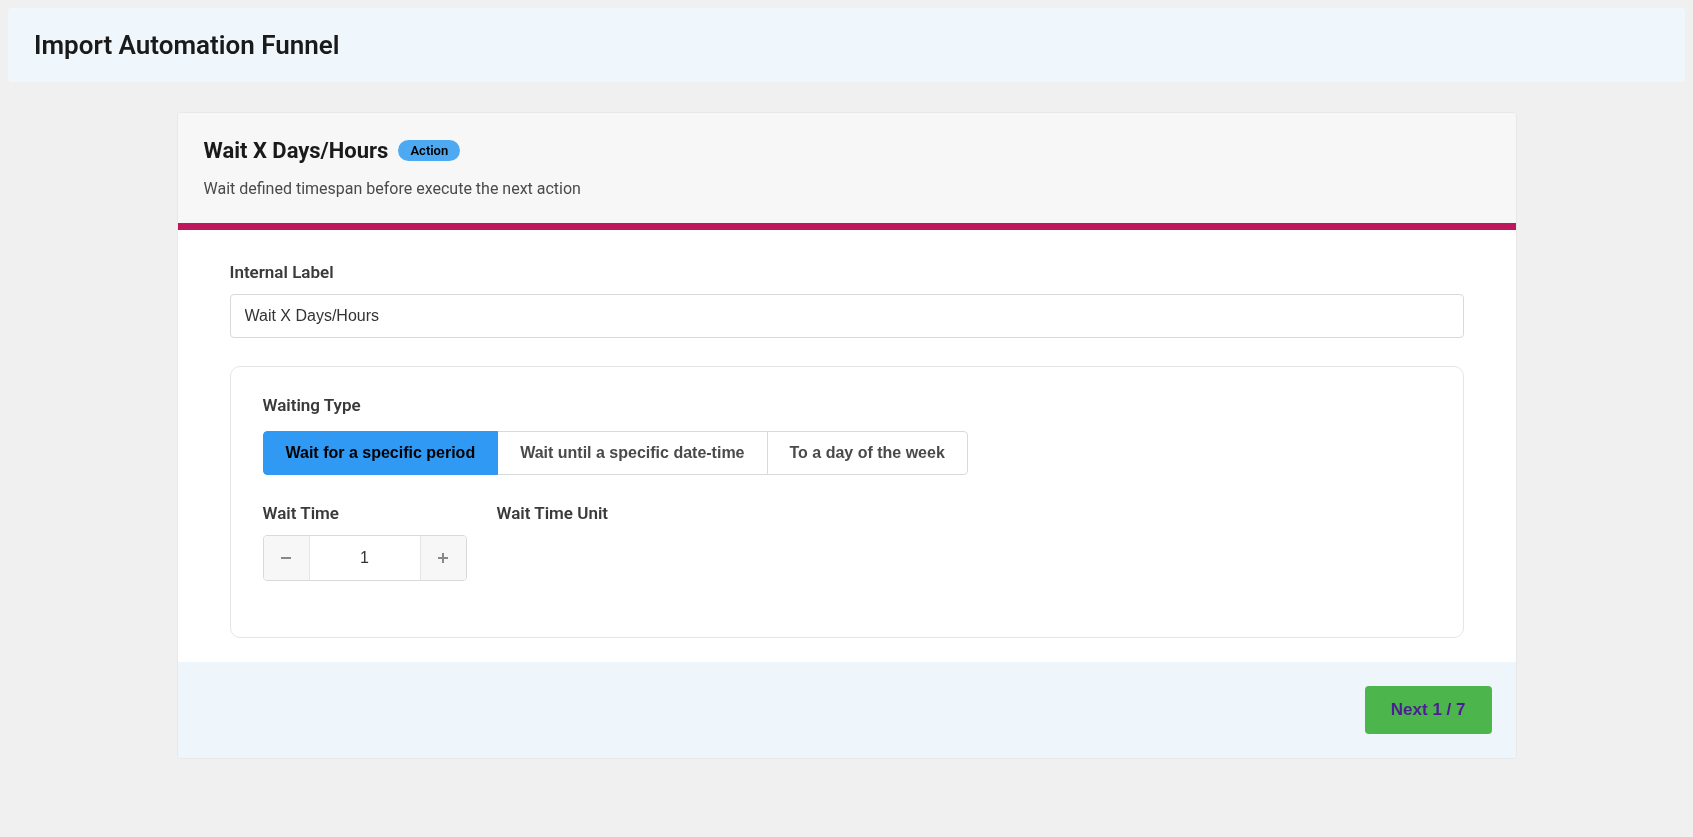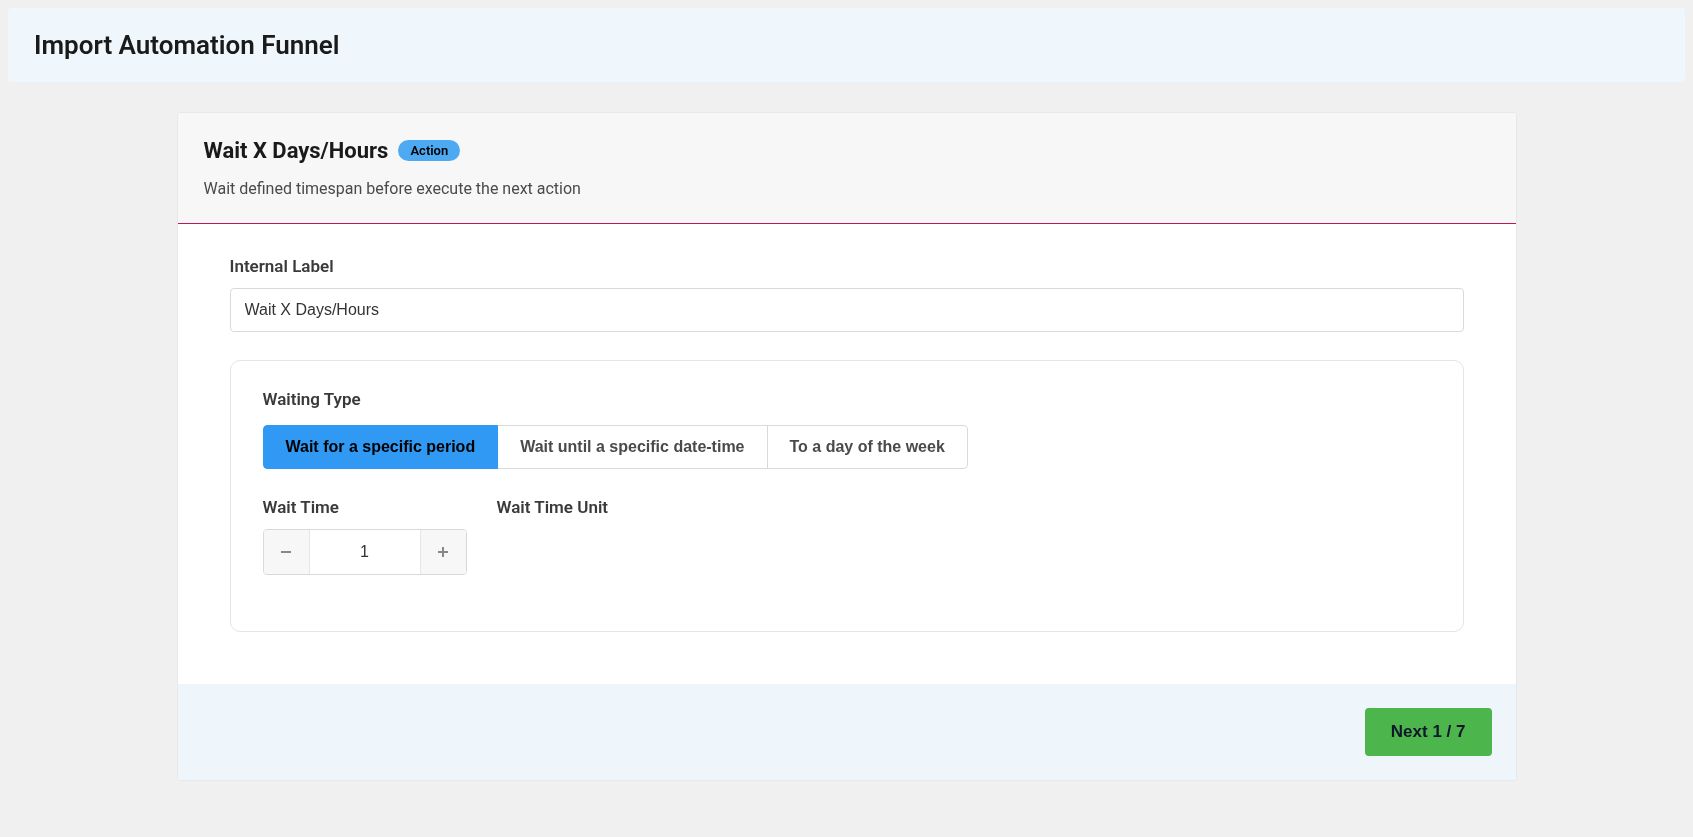--- a/index.html
+++ b/index.html
@@ -54,22 +54,22 @@
     font-weight: 600;
     padding: 3px 12px;
     border-radius: 12px;
   }
   .card-subtitle {
     color: #4a4a4a;
     font-size: 16px;
   }
   .card-body {
     background: #ffffff;
-    padding: 32px 52px 52px 52px;
-    border-top: 1px solid #be185d;
+    padding: 32px 52px 24px 52px;
+    border-top: 7px solid #be185d;
   }
   .form-label {
     display: block;
     font-size: 17px;
     font-weight: 600;
     color: #3a3a3a;
     margin-bottom: 12px;
   }
   .text-input {
     width: 100%;
@@ -177,21 +177,21 @@
     color: #bbb;
   }
   .card-footer {
     background: #eef5fb;
     padding: 24px;
     display: flex;
     justify-content: flex-end;
   }
   .next-btn {
     background: #4cb54c;
-    color: #0f172a;
+    color: #4c1d95;
     border: none;
     border-radius: 4px;
     padding: 14px 26px;
     font-size: 17px;
     font-weight: 600;
     cursor: pointer;
   }
 </style>
 </head>
 <body>

